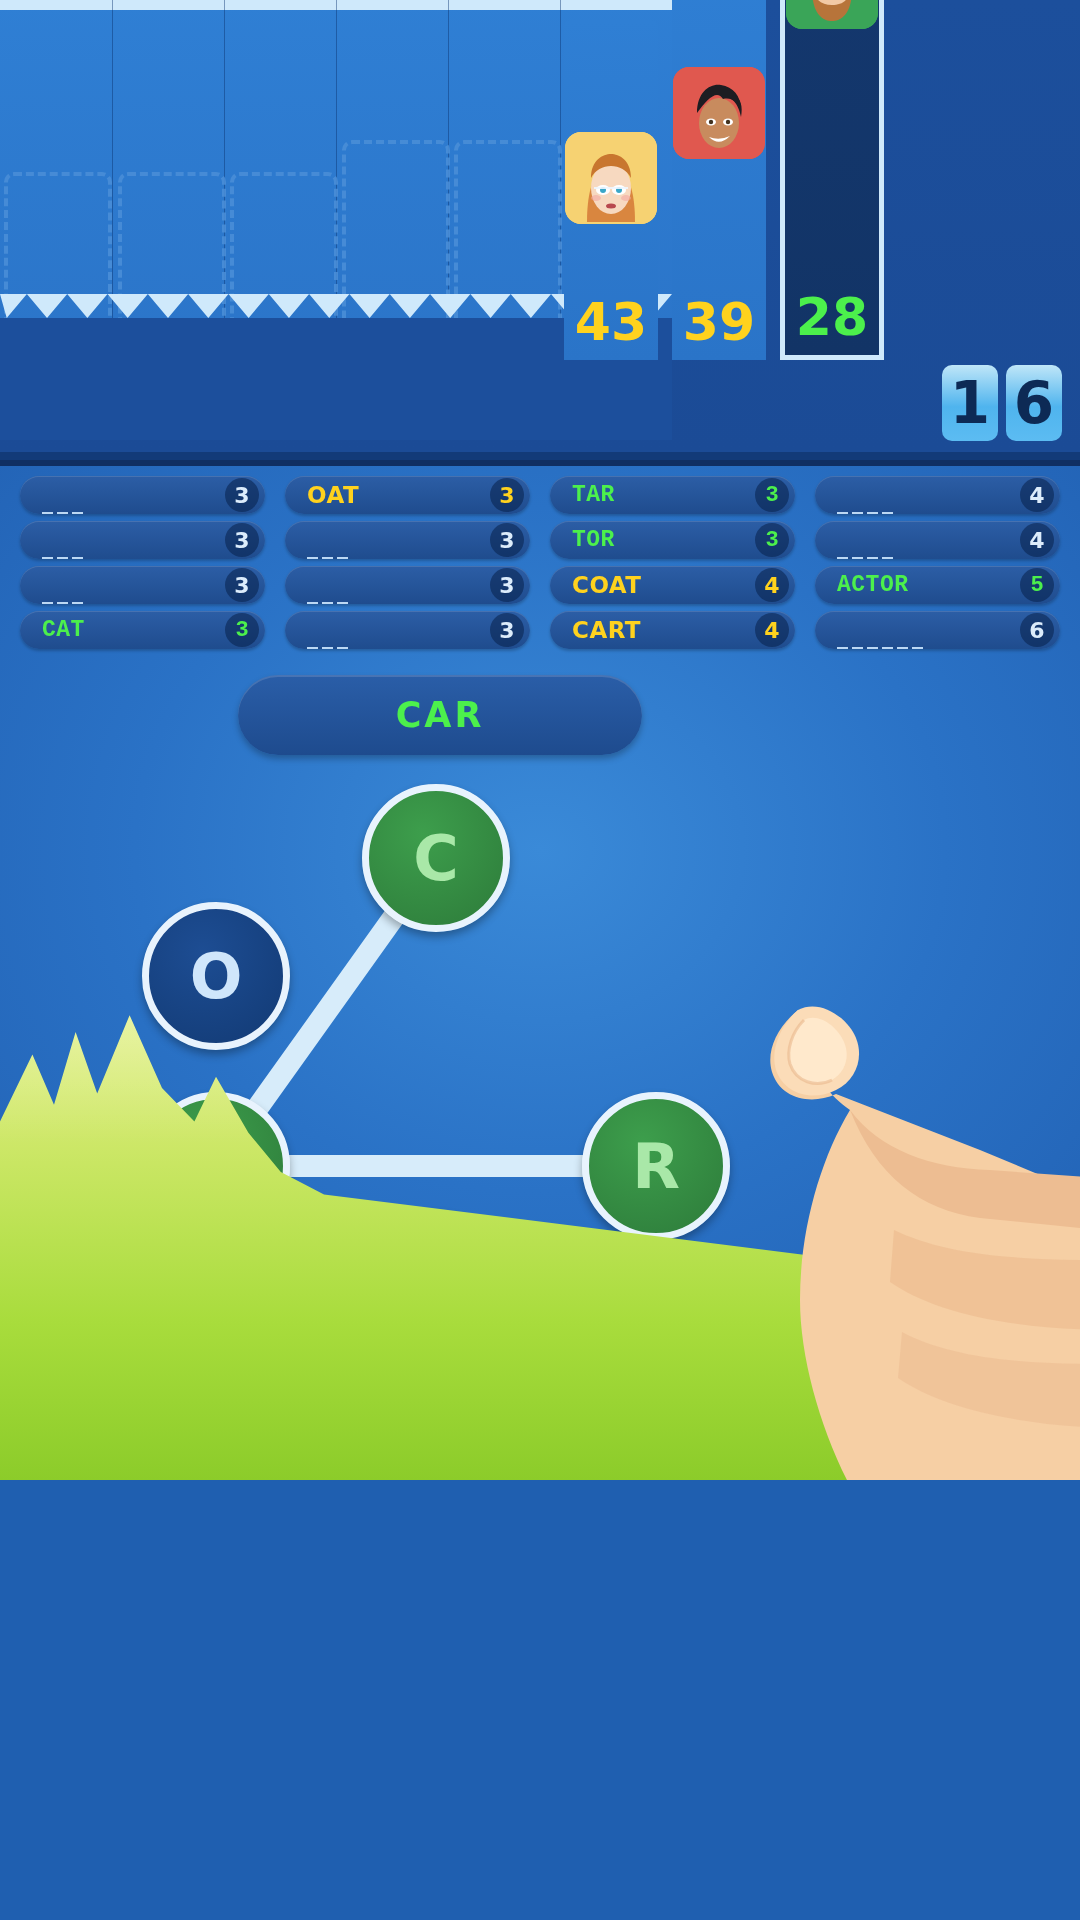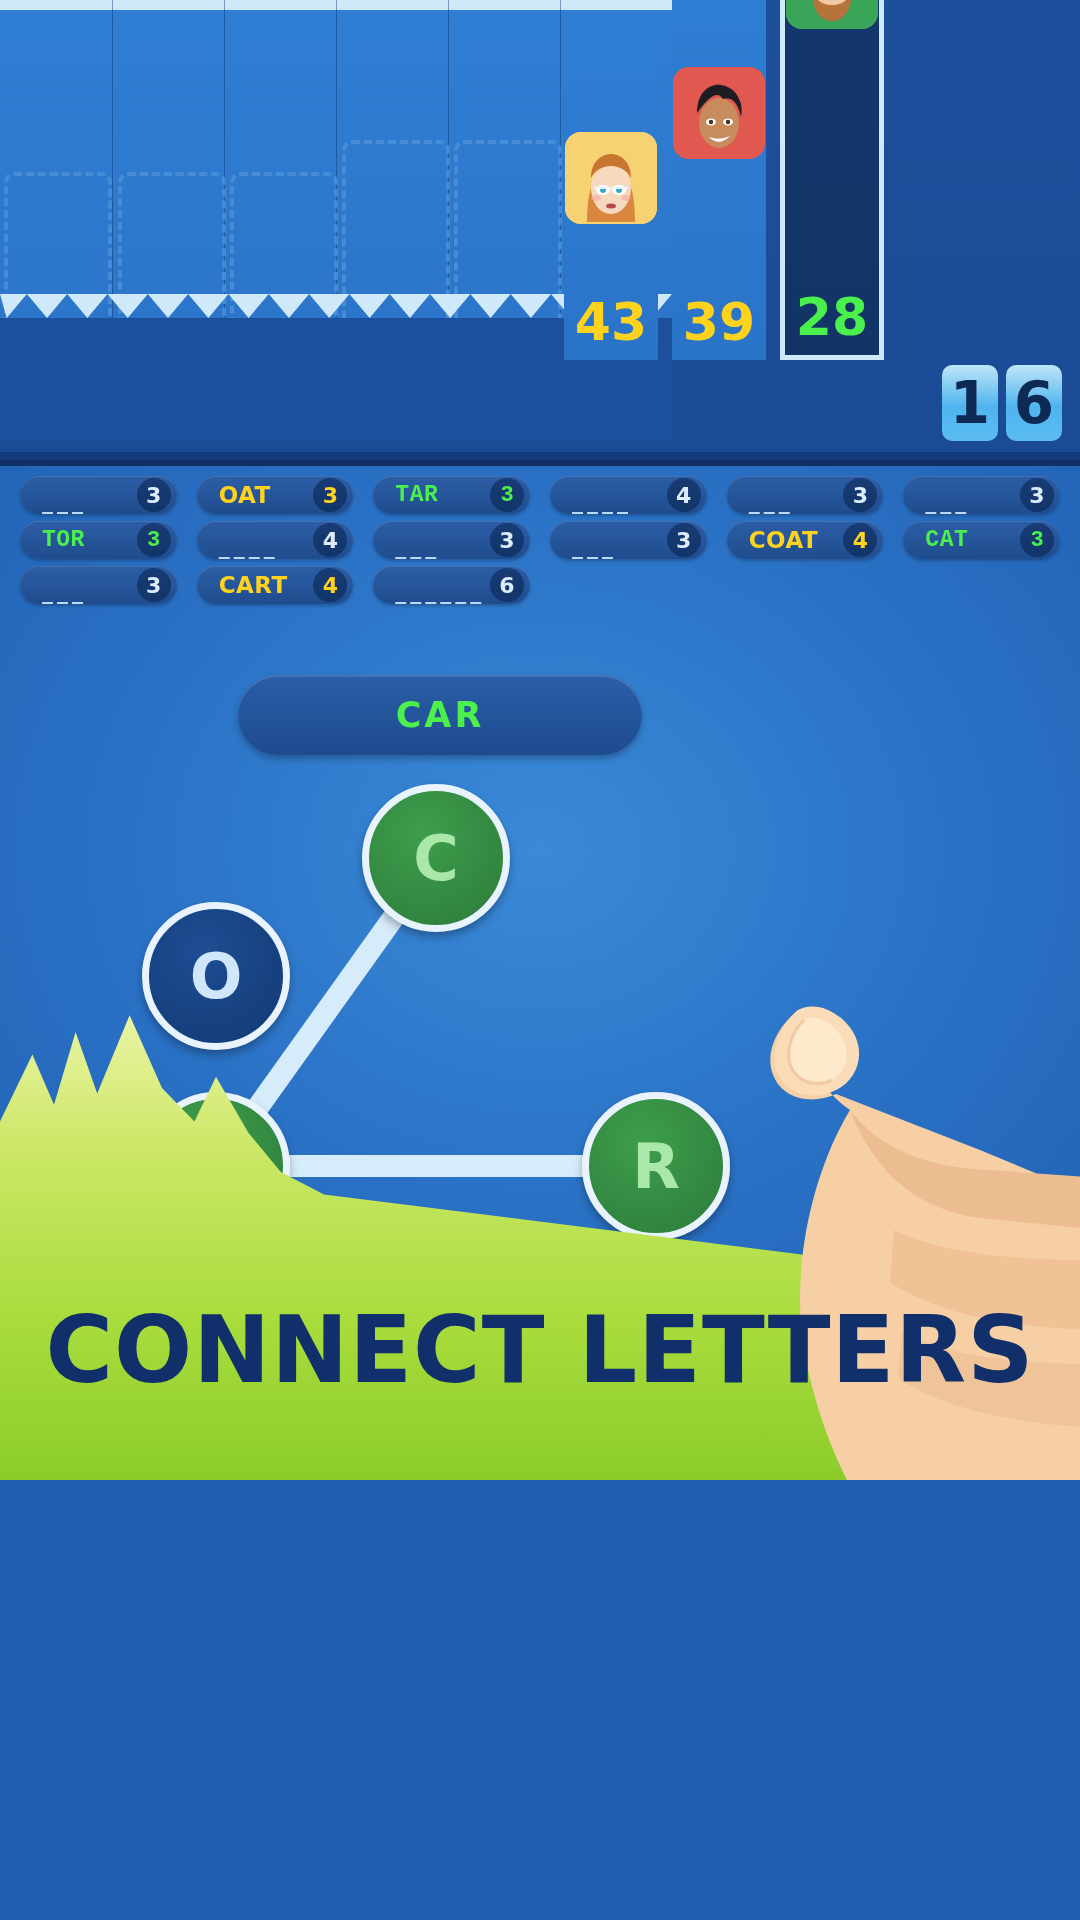--- a/index.html
+++ b/index.html
@@ -104,21 +104,21 @@
   
   .midzone {
     position: absolute; left: 0; top: 466px;
     width: 1080px; height: 1010px;
     background: radial-gradient(ellipse 900px 760px at 50% 38%, #3a8ad8 0%, #2a72c6 45%, #1f5cae 100%);
   }
   .wordgrid {
     position: absolute; left: 20px; top: 8px;
     width: 1040px;
     display: grid;
-    grid-template-columns: repeat(6, 1fr);
+    grid-template-columns: repeat(4, 1fr);
     grid-auto-rows: 45px;
     column-gap: 20px; row-gap: 0px;
   }
   .wcell {
     position: relative;
     height: 38px;
     margin: 2px 0;
     border-radius: 19px;
     background: linear-gradient(180deg,#2c5ea6 0%,#1f4c8e 100%);
     box-shadow: inset 0 1px 0 rgba(255,255,255,.13), 0 2px 3px rgba(0,0,0,.22);
@@ -347,20 +347,24 @@
           <span class="wtext blank">___</span>
           <span class="wnum c-white">3</span>
         </div>
         <div class="wcell">
           <span class="wtext blank">___</span>
           <span class="wnum c-white">3</span>
         </div>
         <div class="wcell">
           <span class="wtext c-yellow">COAT</span>
           <span class="wnum c-yellow">4</span>
+        </div>
+        <div class="wcell">
+          <span class="wtext c-green">ACTOR</span>
+          <span class="wnum c-green">5</span>
         </div>
         <div class="wcell">
           <span class="wtext c-green">CAT</span>
           <span class="wnum c-green">3</span>
         </div>
         <div class="wcell">
           <span class="wtext blank">___</span>
           <span class="wnum c-white">3</span>
         </div>
         <div class="wcell">
@@ -404,15 +408,14 @@
         <path d="M222 432 C268 456 330 464 420 464 L420 528
                  C330 524 258 506 218 478Z" fill="#edbd92" opacity=".6"></path>
         <path d="M124 120 C112 132 106 150 110 164 C116 182 136 188 152 180" fill="none" stroke="#e8b488" stroke-width="3" opacity=".55"></path>
       </g>
     </svg>
   </div>
 
   <div class="grass">
     <div class="grass-shade"></div>
   </div>
-  <div class="banner-text">CONNECT LETTERS</div>
 
 </div>
 
 </body></html>

